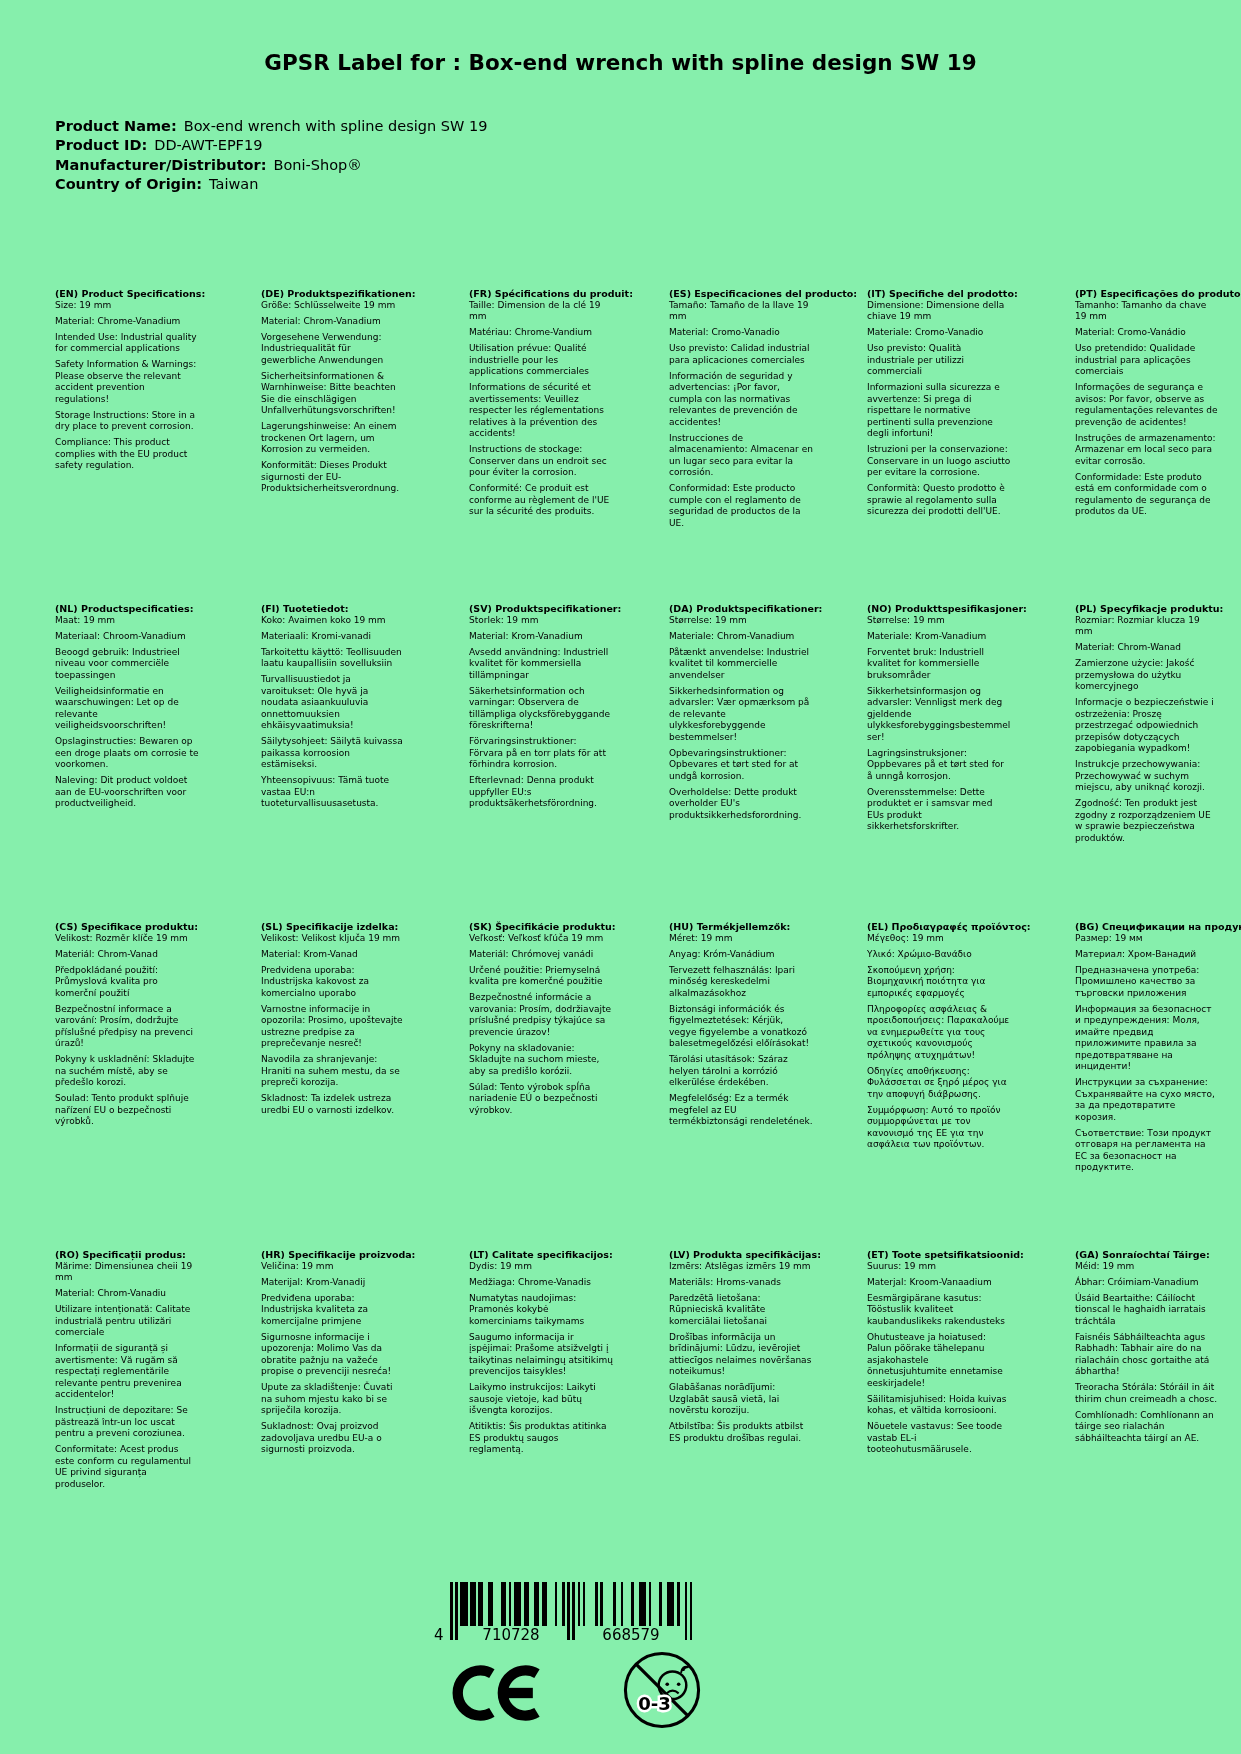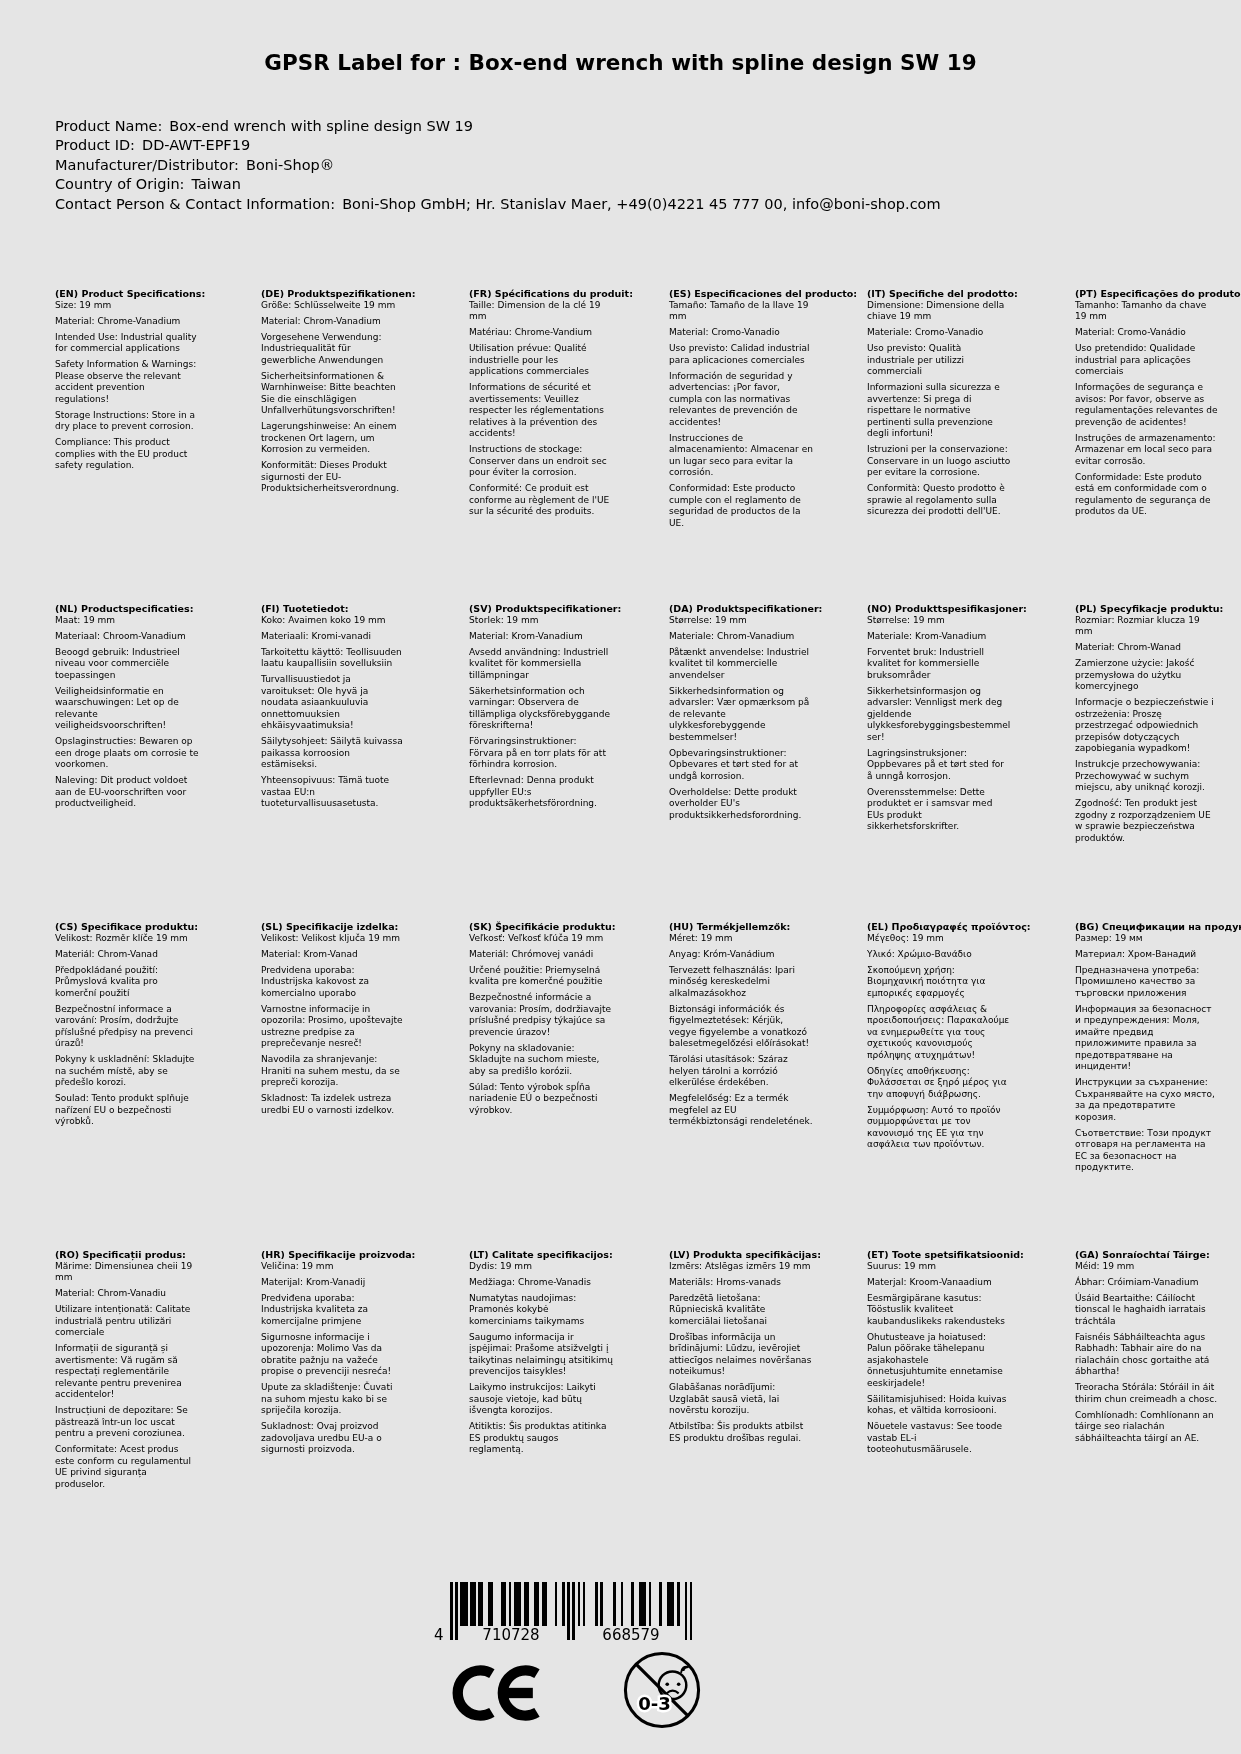--- a/index.html
+++ b/index.html
@@ -1,29 +1,29 @@
 <!DOCTYPE html>
 <html><head>
 <meta charset="utf-8">
 <style>
   html,body { margin:0; padding:0; background:#ffffff; }
   .page {
     position:relative; width:1241px; height:1754px; overflow:hidden;
-    background:#e5e5e5; color:#000;
+    background:#86efac; color:#000;
     font-family:"DejaVu Sans","Liberation Sans",sans-serif;
   }
   .title {
     position:absolute; top:50px; left:0; right:0; margin:0;
     text-align:center; font-size:21.5px; font-weight:bold;
   }
   .product-info {
     position:absolute; left:55px; top:117px;
     font-size:14.5px; line-height:19.4px; white-space:nowrap;
   }
-  .info-label { font-weight:normal; }
+  .info-label { font-weight:bold; }
   .info-value { margin-left:7px; }
   .spec-grid {
     position:absolute; left:55px; top:288px;
     display:grid;
     grid-template-columns:198px 200px 192px 190px 200px 151px;
     grid-template-rows:307px 310px 320px auto;
     gap:8px;
   }
   .spec-block { font-size:9px; line-height:11.5px; }
   .spec-block h2 {
@@ -56,23 +56,20 @@
       <span class="info-label">Product Name:</span><span class="info-value">Box-end wrench with spline design SW 19</span>
     </div>
     <div class="info-row">
       <span class="info-label">Product ID:</span><span class="info-value">DD-AWT-EPF19</span>
     </div>
     <div class="info-row">
       <span class="info-label">Manufacturer/Distributor:</span><span class="info-value">Boni-Shop®</span>
     </div>
     <div class="info-row">
       <span class="info-label">Country of Origin:</span><span class="info-value">Taiwan</span>
-    </div>
-    <div class="info-row">
-      <span class="info-label">Contact Person &amp; Contact Information:</span><span class="info-value">Boni-Shop GmbH; Hr. Stanislav Maer, +49(0)4221 45 777 00, info@boni-shop.com</span>
     </div>
   </div>
 
   <div class="spec-grid">
       <div class="spec-block">
       <h2>(EN) Product Specifications:</h2>
       <div>
           <p>Size: 19 mm</p>
           <p>Material: Chrome-Vanadium</p>
           <p>Intended Use: Industrial quality for commercial applications</p>

